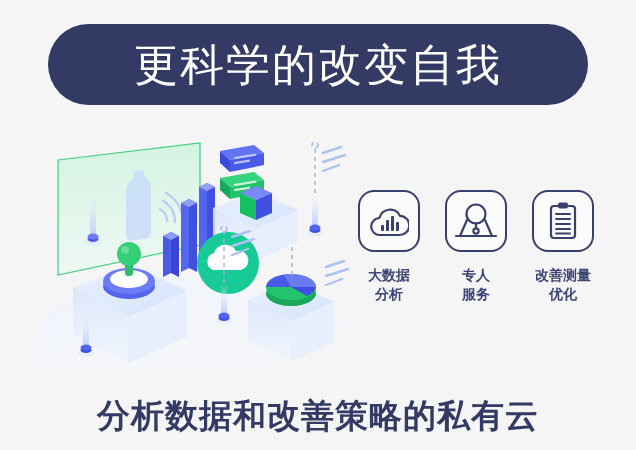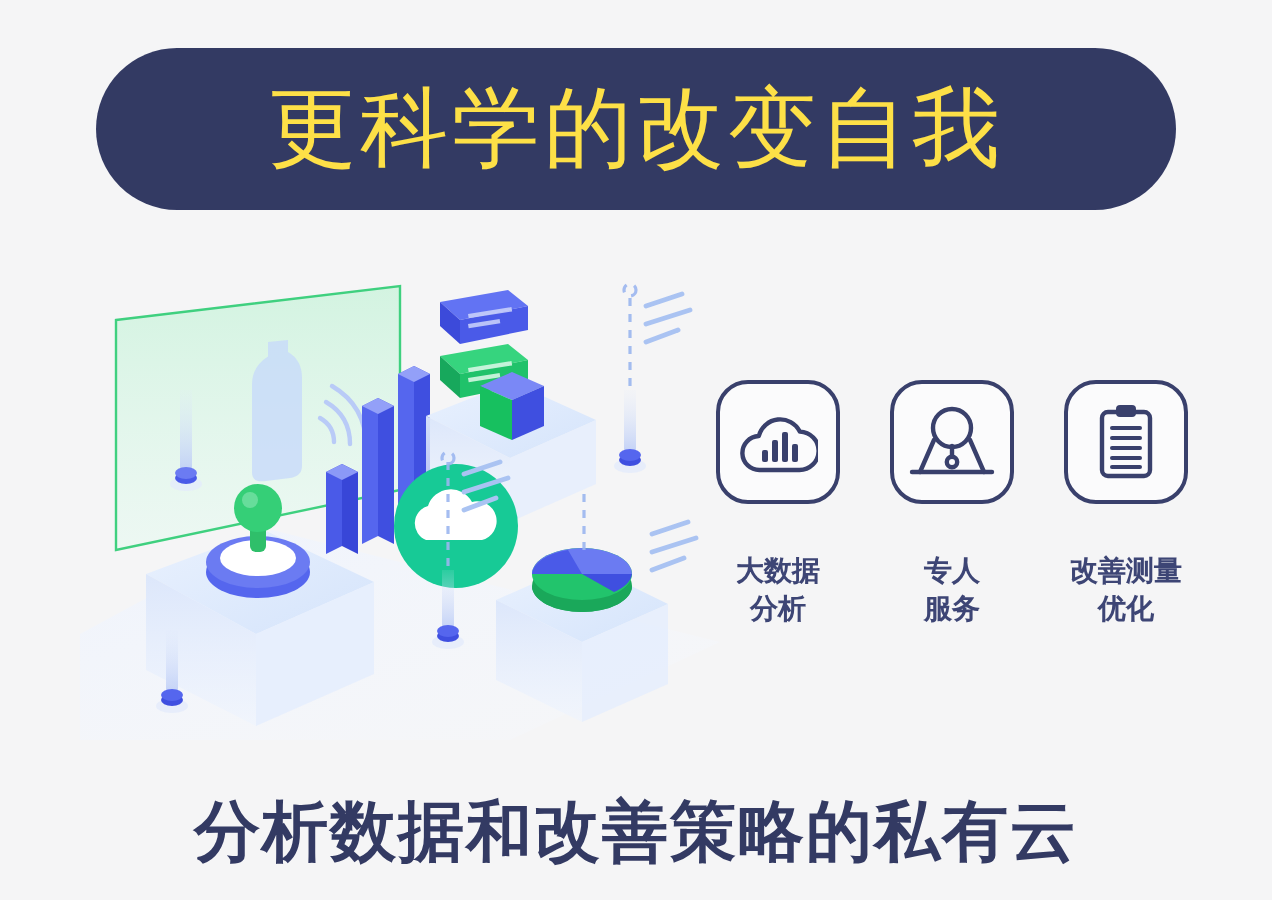--- a/index.html
+++ b/index.html
@@ -12,21 +12,21 @@
   }
   .stage{position:absolute;left:0;top:0;width:636px;height:450px;}
 
   
   .header-pill{
     position:absolute;left:48px;top:24px;width:540px;height:81px;
     background:#333a63;border-radius:41px;
     display:flex;align-items:center;justify-content:center;
   }
   .header-title{
-    color:#fde047;font-size:44px;line-height:1;
+    color:#ffffff;font-size:44px;line-height:1;
     letter-spacing:2px;font-weight:400;
     font-family:"DejaVu Sans","Liberation Sans",sans-serif;
     white-space:nowrap;
   }
 
   
   .illo{position:absolute;left:40px;top:125px;width:320px;height:245px;}
   .illo svg{display:block;}
 
   
@@ -34,21 +34,21 @@
     position:absolute;left:352px;top:190px;width:248px;height:145px;
     display:flex;justify-content:space-between;align-items:flex-start;
   }
   .feature{width:74px;display:flex;flex-direction:column;align-items:center;}
   .feature-icon{
     width:62px;height:62px;border:2px solid #39406c;border-radius:16px;
     background:#fbfbfc;display:flex;align-items:center;justify-content:center;
     box-sizing:border-box;
   }
   .feature-label{
-    margin-top:25px;text-align:center;color:#3d4575;
+    margin-top:14px;text-align:center;color:#3d4575;
     font-size:14px;line-height:19px;font-weight:700;
     font-family:"DejaVu Sans","Liberation Sans",sans-serif;
     white-space:nowrap;
   }
   .feature-label .l2{display:block;}
 
   
   .tagline{
     position:absolute;left:0;top:396px;width:636px;text-align:center;
     color:#333a63;font-size:33px;line-height:1.2;letter-spacing:1px;

